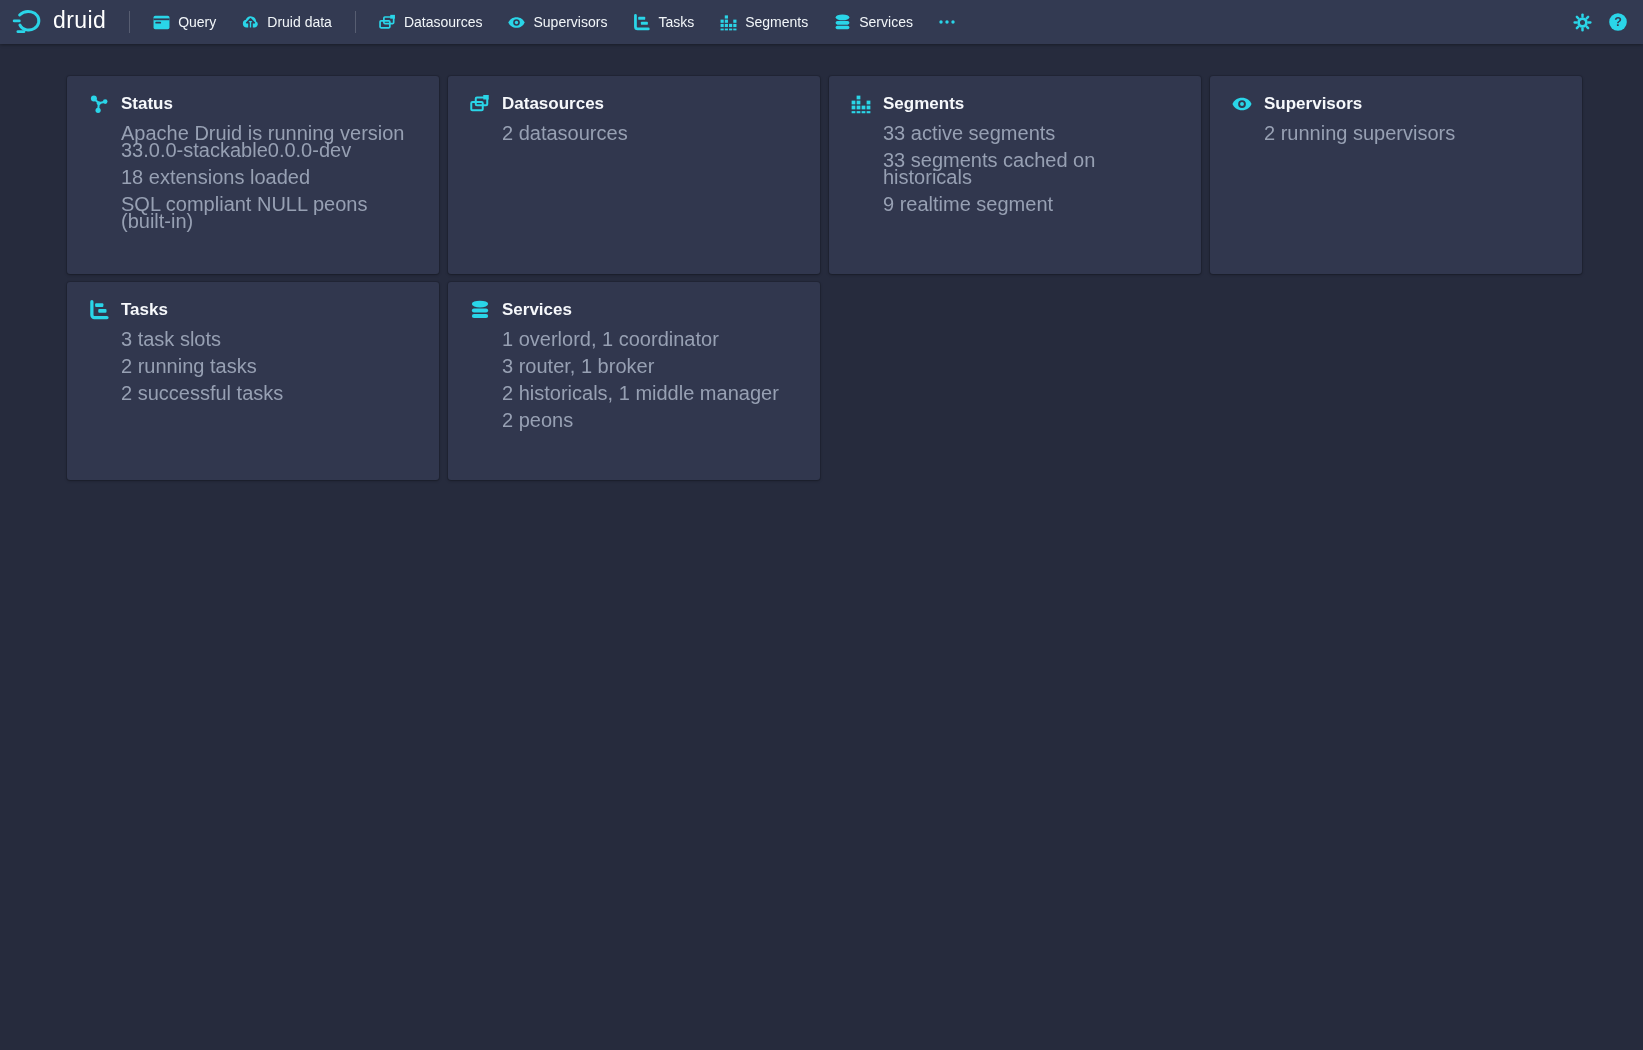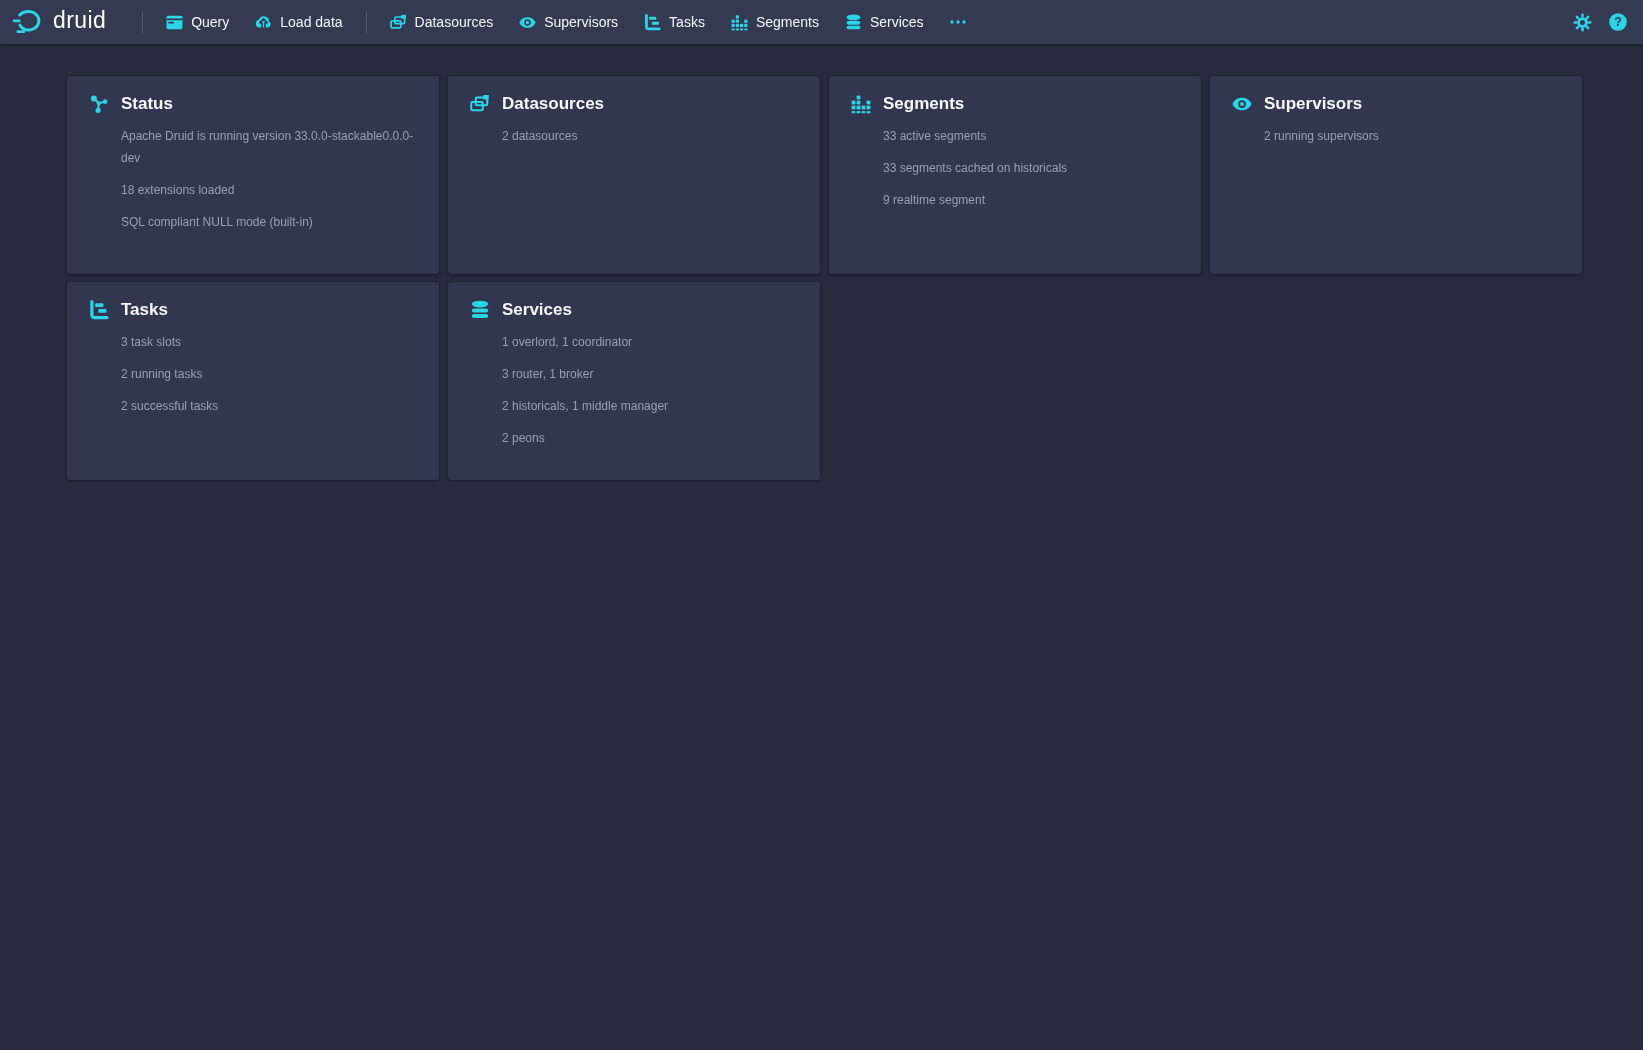--- a/index.html
+++ b/index.html
@@ -11,21 +11,21 @@
     -webkit-font-smoothing:antialiased;
   }
   
   .navbar{
     height:44px;background:var(--navbar-bg,#333A52);
     display:flex;align-items:center;
     padding:0 14px 0 12px;
     box-shadow:0 1px 3px rgba(0,0,0,.35);
     position:relative;z-index:2;
   }
-  .brand{display:flex;align-items:center;gap:7px;cursor:pointer;margin-right:26px;}
+  .brand{display:flex;align-items:center;gap:7px;cursor:pointer;margin-right:13px;}
   .brand-text{color:#fff;font-size:23px;letter-spacing:.4px;line-height:1;padding-bottom:3px;}
   .nav-divider{width:1px;height:22px;background:rgba(255,255,255,.18);margin:0 10px;}
   .nav-item{
     display:flex;align-items:center;gap:8px;
     padding:8px 13px;height:44px;cursor:pointer;color:#F2F6F9;font-size:14px;
   }
   .nav-icon{width:17px;height:17px;flex:0 0 auto;}
   .more-btn{display:flex;align-items:center;padding:0 12px;height:44px;cursor:pointer;}
   .nav-right{margin-left:auto;display:flex;align-items:center;gap:14px;}
   .nav-right .icon-btn{width:22px;height:22px;display:flex;align-items:center;justify-content:center;cursor:pointer;}
@@ -45,21 +45,21 @@
     box-shadow:0 0 0 1px rgba(0,0,0,.10),0 1px 3px rgba(0,0,0,.28);
     cursor:pointer;
   }
   .card-icon{position:absolute;left:22px;top:18px;width:20px;height:20px;}
   .card-title{
     margin:0 0 10px;color:var(--title-color,#F6F8FB);
     font-size:17px;font-weight:700;line-height:22px;
   }
   .card p{
     margin:0 0 10px;color:var(--body-color,#97A0B3);
-    font-size:12px;line-height:22px;max-width:300px;
+    font-size:20px;line-height:17px;max-width:300px;
   }
   .accent{fill:var(--accent,#2AD5E8);}
   .accent-stroke{stroke:var(--accent,#2AD5E8);fill:none;}
 </style>
 </head>
 <body>
 
 <svg width="0" height="0" style="position:absolute">
   <defs>
     <symbol id="i-console" viewBox="0 0 16 16">
@@ -173,21 +173,21 @@
   <div class="nav-item">
     <svg class="nav-icon">
         <use href="#i-console"></use>
       </svg>
     <span>Query</span>
   </div>
   <div class="nav-item">
     <svg class="nav-icon">
         <use href="#i-cloud-upload"></use>
       </svg>
-    <span>Load data</span>
+    <span>Druid data</span>
   </div>
 
   <div class="nav-divider"></div>
 
   <div class="nav-item" style="--occl:var(--navbar-bg)">
     <svg class="nav-icon">
         <use href="#i-multi"></use>
       </svg>
     <span>Datasources</span>
   </div>
@@ -239,21 +239,21 @@
 
 <main class="grid">
 
   <div class="card">
     <svg class="card-icon">
         <use href="#i-graph"></use>
       </svg>
     <h2 class="card-title">Status</h2>
     <p>Apache Druid is running version 33.0.0-stackable0.0.0-dev</p>
     <p>18 extensions loaded</p>
-    <p>SQL compliant NULL mode (built-in)</p>
+    <p>SQL compliant NULL peons (built-in)</p>
   </div>
 
   <div class="card" style="--occl:var(--card-bg)">
     <svg class="card-icon" viewBox="0 0 16 16">
         <use href="#i-multi"></use>
       </svg>
     <h2 class="card-title">Datasources</h2>
     <p>2 datasources</p>
   </div>
 

